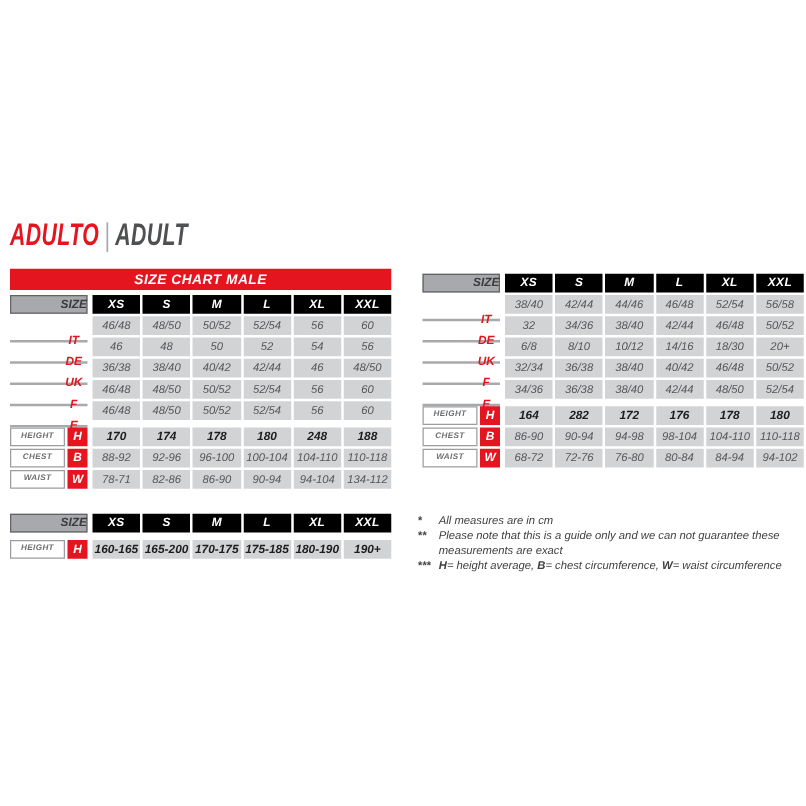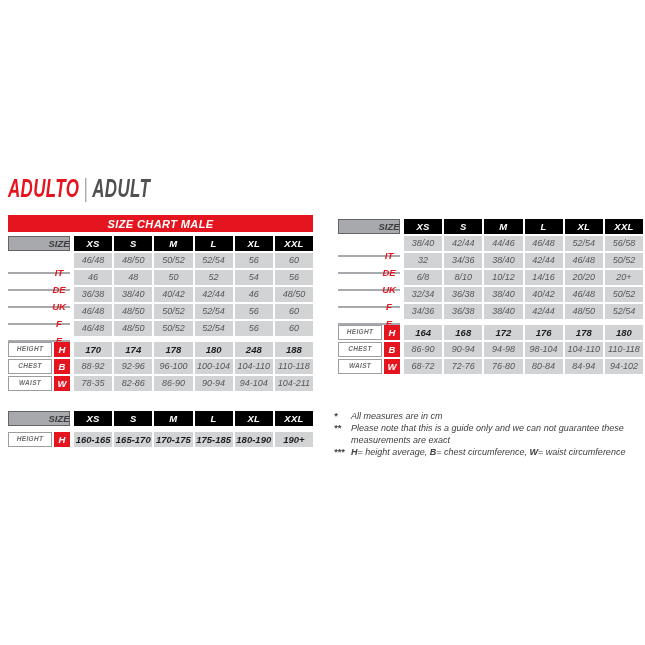--- a/index.html
+++ b/index.html
@@ -144,26 +144,26 @@
           <div class="cell val">96-100</div>
           <div class="cell val">100-104</div>
           <div class="cell val">104-110</div>
           <div class="cell val">110-118</div>
         </div>
         <div class="row">
           <div class="meas-wrap">
             <div class="cell meas-label">WAIST</div>
             <div class="cell meas-code">W</div>
           </div>
-          <div class="cell val">78-35</div>
+          <div class="cell val">78-71</div>
           <div class="cell val">82-86</div>
           <div class="cell val">86-90</div>
           <div class="cell val">90-94</div>
           <div class="cell val">94-104</div>
-          <div class="cell val">104-211</div>
+          <div class="cell val">134-112</div>
         </div>
       </div>
   </div>
 
   <div class="table table-female">
     <div class="grid">
         <div class="row">
           <div class="cell size-head labelbox">SIZE</div>
           <div class="cell col-head">XS</div>
           <div class="cell col-head">S</div>
@@ -189,21 +189,21 @@
           <div class="cell val">42/44</div>
           <div class="cell val">46/48</div>
           <div class="cell val">50/52</div>
         </div>
         <div class="row">
           <div class="cell region labelbox">UK</div>
           <div class="cell val">6/8</div>
           <div class="cell val">8/10</div>
           <div class="cell val">10/12</div>
           <div class="cell val">14/16</div>
-          <div class="cell val">20/20</div>
+          <div class="cell val">18/30</div>
           <div class="cell val">20+</div>
         </div>
         <div class="row">
           <div class="cell region labelbox">F</div>
           <div class="cell val">32/34</div>
           <div class="cell val">36/38</div>
           <div class="cell val">38/40</div>
           <div class="cell val">40/42</div>
           <div class="cell val">46/48</div>
           <div class="cell val">50/52</div>
@@ -216,21 +216,21 @@
           <div class="cell val">42/44</div>
           <div class="cell val">48/50</div>
           <div class="cell val">52/54</div>
         </div>
         <div class="row meas-first">
           <div class="meas-wrap">
             <div class="cell meas-label">HEIGHT</div>
             <div class="cell meas-code">H</div>
           </div>
           <div class="cell val bold">164</div>
-          <div class="cell val bold">168</div>
+          <div class="cell val bold">282</div>
           <div class="cell val bold">172</div>
           <div class="cell val bold">176</div>
           <div class="cell val bold">178</div>
           <div class="cell val bold">180</div>
         </div>
         <div class="row">
           <div class="meas-wrap">
             <div class="cell meas-label">CHEST</div>
             <div class="cell meas-code">B</div>
           </div>
@@ -266,21 +266,21 @@
           <div class="cell col-head">L</div>
           <div class="cell col-head">XL</div>
           <div class="cell col-head">XXL</div>
         </div>
         <div class="row meas-first">
           <div class="meas-wrap">
             <div class="cell meas-label">HEIGHT</div>
             <div class="cell meas-code">H</div>
           </div>
           <div class="cell val bold">160-165</div>
-          <div class="cell val bold">165-170</div>
+          <div class="cell val bold">165-200</div>
           <div class="cell val bold">170-175</div>
           <div class="cell val bold">175-185</div>
           <div class="cell val bold">180-190</div>
           <div class="cell val bold">190+</div>
         </div>
       </div>
   </div>
 
   <div class="notes">
       <div class="note-line">

